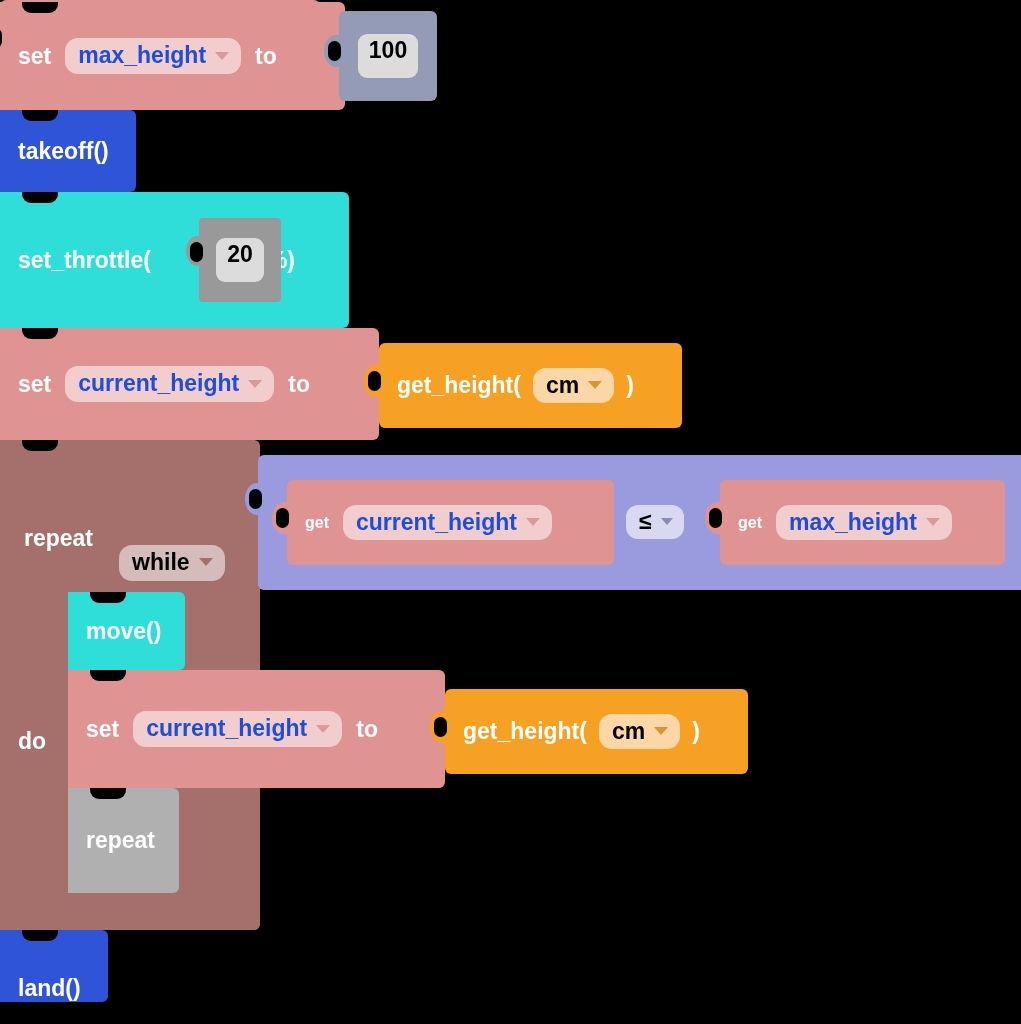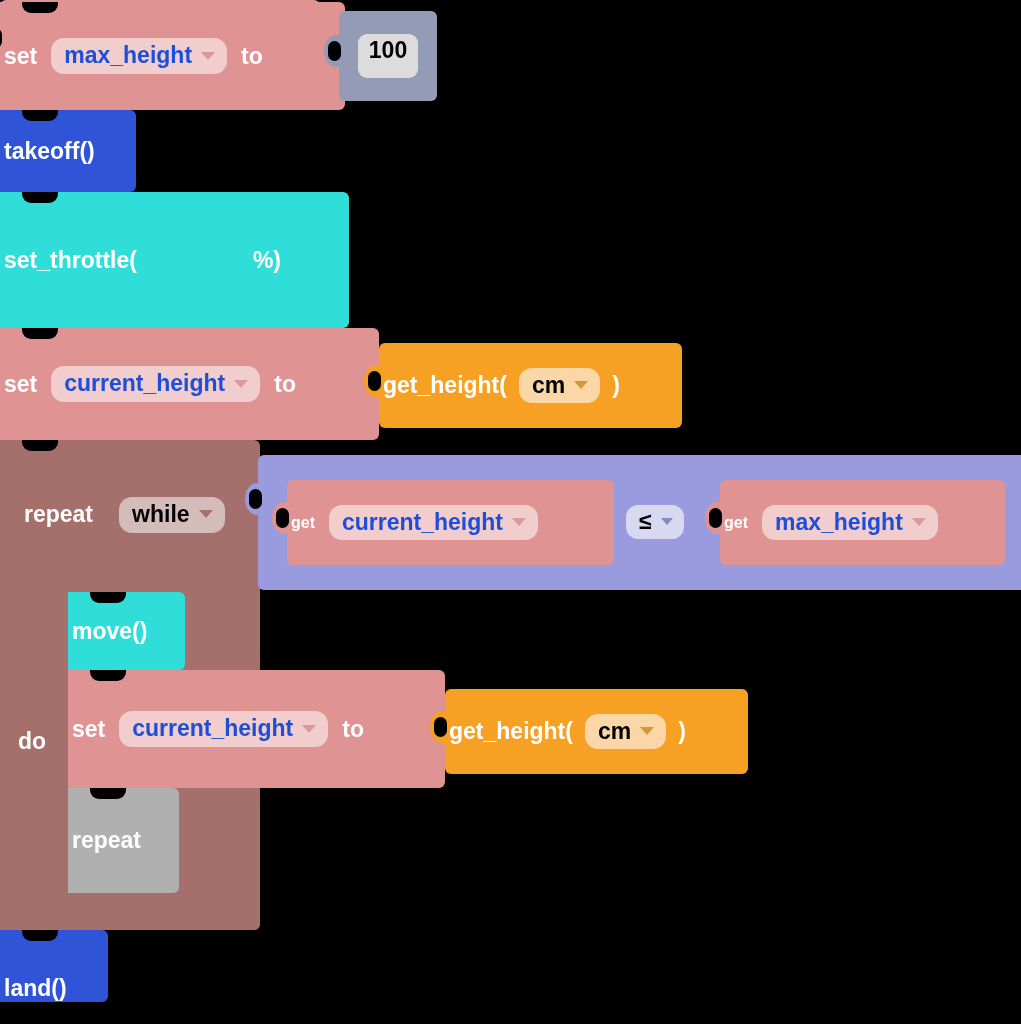--- a/index.html
+++ b/index.html
@@ -253,24 +253,24 @@
     border-radius: 0 6px 6px 0;
     align-items: flex-end;
   }
 
   
   .f-var   { background: #f2cdcd; color: #1d4ed8; }
   .f-var .caret { border-top-color: #d99a9a; }
   .f-num   { background: #dcdcdc; color: #000; }
   .f-orange{ background: #fbd7a8; color: #000; }
   .f-orange .caret { border-top-color: #d79535; }
-  .f-loop  { background: #d4bcbb; color: #000; }
+  .f-loop  { background: #d4bcbb; color: #000; margin-top: 48px; }
   .f-loop .caret { border-top-color: #a5706c; }
 
-  .pad-l18 { padding-left: 4px; }
+  .pad-l18 { padding-left: 18px; }
   .gap14 { display: flex; align-items: center; gap: 14px; }
   .gap12 { display: flex; align-items: center; gap: 12px; }
 </style>
 </head>
 <body>
 
 <div id="workspace">
 
   <div class="blk" id="b-set-max">
     <div class="notch-top"></div>
@@ -294,20 +294,24 @@
     <span class="blk-label pad-l18">takeoff()</span>
   </div>
 
   <div class="blk" id="b-throttle">
     <div class="notch-top"></div>
     <div class="gap14 pad-l18">
       <span class="blk-label">set_throttle(</span>
       <span style="display:inline-block;width:88px"></span>
       <span class="blk-label">%)</span>
     </div>
+  </div>
+  <div id="b-num-20">
+    <div class="plug"></div>
+    <span class="field num f-num">20</span>
   </div>
 
   <div class="blk" id="b-set-cur1">
     <div class="notch-top"></div>
     <div class="gap14 pad-l18">
       <span class="blk-label">set</span>
       <span class="field f-var">
         <span>current_height</span>
         <span class="caret"></span>
       </span>

